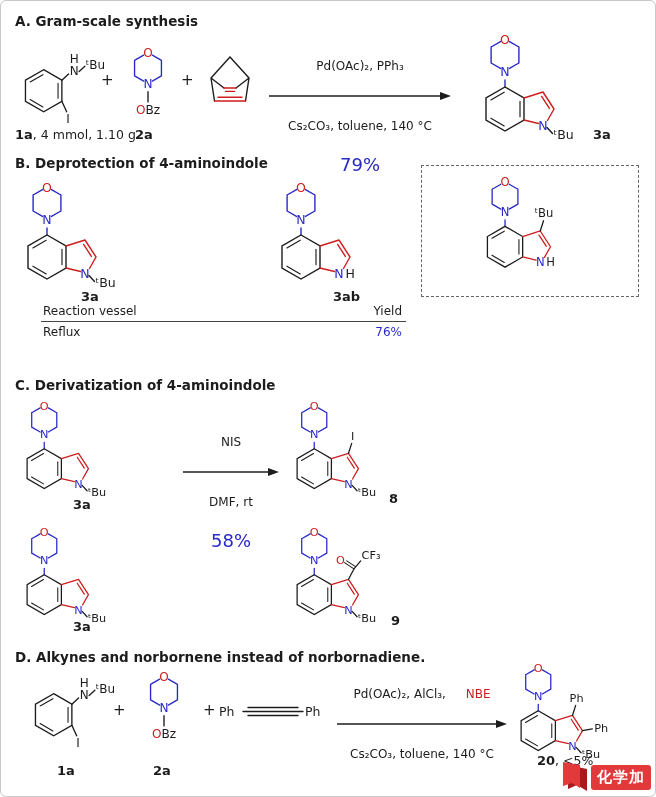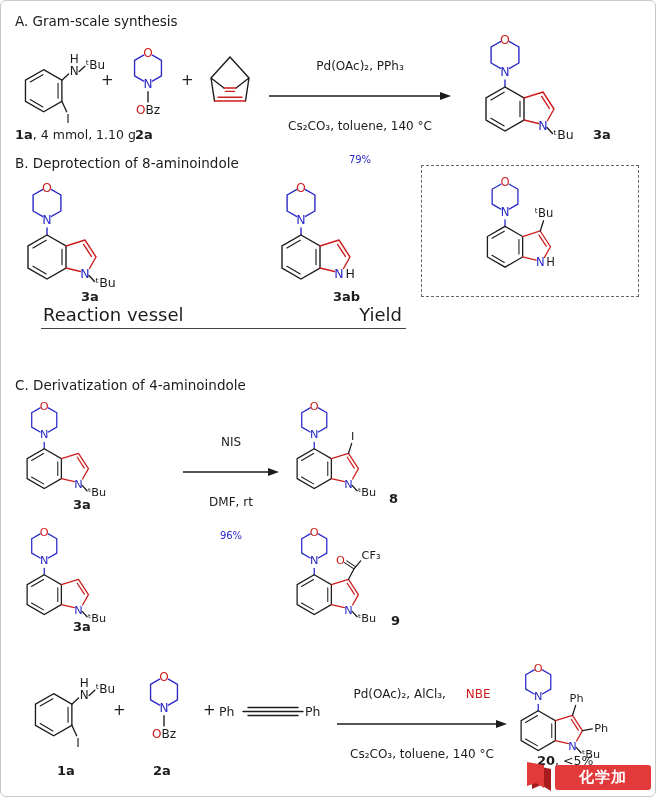--- a/index.html
+++ b/index.html
@@ -2,46 +2,46 @@
 <html style="--ink: #1c1c1c; --red: #cf1d1d; --blue: #2929c8; --watermark: #e2393b; --border: #c8c8c8;"><head>
 <meta charset="utf-8">
 <style>
   :root{
     --ink:#1c1c1c; --red:#cf1d1d; --blue:#2929c8; --watermark:#e2393b; --border:#c8c8c8;
   }
   body{margin:0;background:#fff;}
   #canvas{position:relative;width:654px;height:795px;border:1px solid var(--border);
     border-radius:6px;background:#fff;color:var(--ink);
     font-family:"DejaVu Sans","Liberation Sans",sans-serif;overflow:hidden;}
-  .sec-title{position:absolute;font-weight:400;font-size:13.5px;white-space:nowrap;}
+  .sec-title{position:absolute;font-weight:700;font-size:13.5px;white-space:nowrap;}
   .plus{position:absolute;font-size:15px;}
   .lbl{position:absolute;font-size:12.5px;white-space:nowrap;}
   .lbl b{font-size:13px;}
   .rxn{position:absolute;display:flex;flex-direction:column;align-items:center;gap:18px;}
   .cond{font-size:12px;white-space:nowrap;text-align:center;}
   .cond .red{color:var(--red);margin-left:16px;}
-  .yield{color:var(--blue);font-size:10px;margin-top:3px;}
+  .yield{color:var(--blue);font-size:18px;margin-top:3px;}
   .arr line{stroke:var(--ink);stroke-width:1.3px;}
   .arr polygon{fill:var(--ink);}
   svg.struct{position:absolute;overflow:visible;}
   .s-bk{stroke:var(--ink);stroke-width:1.4px;fill:none;stroke-linecap:round;}
   .s-rd{stroke:var(--red);stroke-width:1.4px;fill:none;stroke-linecap:round;}
   .s-bl{stroke:var(--blue);stroke-width:1.4px;fill:none;stroke-linecap:round;}
   .thin{stroke-width:1.15px;}
   #canvas svg text{font-family:"DejaVu Sans",sans-serif;font-size:12.5px;}
   .f-bk{fill:var(--ink);} .f-rd{fill:var(--red);} .f-bl{fill:var(--blue);}
   .dashed-box{position:absolute;border:1.4px dashed #666;}
-  .tbl{position:absolute;font-size:18px;}
+  .tbl{position:absolute;font-size:12px;}
   .tr{display:flex;justify-content:space-between;padding:3px 4px 3px 2px;}
   .tr.th{border-bottom:1.2px solid #444;}
   .c2{width:56px;text-align:right;}
   .yv{color:var(--blue);}
   .wm{position:absolute;right:4px;bottom:4px;display:flex;align-items:center;gap:3px;}
   .wm-box{background:var(--watermark);color:#fff;font-weight:700;font-size:15px;line-height:1;
-    padding:5px 24px;border-radius:3px;letter-spacing:1px;white-space:nowrap;}
+    padding:5px 6px;border-radius:3px;letter-spacing:1px;white-space:nowrap;}
   .defs-svg{position:absolute;width:0;height:0;}
 </style>
 </head>
 <body>
 
 <div id="canvas">
 
   <svg class="defs-svg" aria-hidden="true">
     <defs>
       <g id="g-morpholine">
@@ -107,21 +107,21 @@
   </div>
 
   <svg class="struct" style="left:476px;top:22px" width="112" height="124" viewBox="0 0 112 124">
     <use href="#g-indole-3a"></use>
   </svg>
 
   <div class="lbl" style="left:14px;top:126px"><b>1a</b><span>, 4 mmol, 1.10 g</span></div>
   <div class="lbl" style="left:134px;top:126px"><b>2a</b></div>
   <div class="lbl" style="left:592px;top:126px"><b>3a</b></div>
 
-  <div class="sec-title" style="left:14px;top:154px">B. Deprotection of 8-aminoindole</div>
+  <div class="sec-title" style="left:14px;top:154px">B. Deprotection of 4-aminoindole</div>
 
   <svg class="struct" style="left:18px;top:170px" width="112" height="124" viewBox="0 0 112 124">
     <use href="#g-indole-3a"></use>
   </svg>
   <div class="lbl" style="left:80px;top:288px"><b>3a</b></div>
 
 
   <svg class="struct" style="left:272px;top:170px" width="112" height="124" viewBox="0 0 112 124">
     <use href="#g-indole-core"></use>
     <text class="f-bk" x="72.5" y="107">H</text>
@@ -134,37 +134,41 @@
     <text class="f-bk" x="72.5" y="107">H</text>
     <path class="s-bk" d="M66 69 L69.5 58"></path>
     <text class="f-bk" x="70" y="54" text-anchor="middle">ᵗBu</text>
   </svg>
 
   <div class="tbl" style="left:40px;top:300px;width:365px">
     <div class="tr th">
       <span>Reaction vessel</span>
       <span class="c2">Yield</span>
     </div>
+    <div class="tr">
+      <span>Reflux</span>
+      <span class="c2 yv">76%</span>
+    </div>
   </div>
 
   <div class="sec-title" style="left:14px;top:376px">C. Derivatization of 4-aminoindole</div>
 
   <svg class="struct" style="left:18px;top:390px" width="101" height="112" viewBox="0 0 112 124">
     <use href="#g-indole-3a"></use>
   </svg>
   <div class="lbl" style="left:72px;top:496px"><b>3a</b></div>
 
   <div class="rxn" style="left:182px;top:434px;width:96px">
     <div class="cond">NIS</div>
     <svg class="arr" width="96" height="10">
       <line x1="0" y1="5" x2="87" y2="5"></line>
         <polygon points="85,1 96,5 85,9"></polygon>
     </svg>
     <div class="cond">DMF, rt</div>
-    <div class="yield">96%</div>
+    <div class="yield">58%</div>
   </div>
 
   <svg class="struct" style="left:288px;top:390px" width="101" height="112" viewBox="0 0 112 124">
     <use href="#g-indole-3a"></use>
     <path class="s-bk" d="M66 69 L69.5 58"></path>
     <text class="f-bk" x="70.5" y="54" text-anchor="middle">I</text>
   </svg>
   <div class="lbl" style="left:388px;top:490px"><b>8</b></div>
 
   <svg class="struct" style="left:18px;top:516px" width="101" height="112" viewBox="0 0 112 124">
@@ -175,20 +179,21 @@
 
   <svg class="struct" style="left:288px;top:516px" width="101" height="112" viewBox="0 0 112 124">
     <use href="#g-indole-3a"></use>
     <path class="s-bk" d="M66 69 L72 57.5 M72 57.5 L79.5 48.5"></path>
     <path class="s-bk thin" d="M72 57.5 L61.5 50.5 M73.7 55 L64 48.5"></path>
     <text class="f-rd" x="57" y="52.5" text-anchor="middle">O</text>
     <text class="f-bk" x="80.5" y="47">CF₃</text>
   </svg>
   <div class="lbl" style="left:390px;top:612px"><b>9</b></div>
 
+  <div class="sec-title" style="left:14px;top:648px">D. Alkynes and norbornene instead of norbornadiene.</div>
 
   <svg class="struct" style="left:22px;top:660px" width="92" height="96" viewBox="0 0 96 100">
     <use href="#g-aniline"></use>
   </svg>
   <div class="plus" style="left:112px;top:700px">+</div>
   <svg class="struct" style="left:134px;top:664px" width="58" height="89" viewBox="0 0 60 92">
     <use href="#g-obz"></use>
   </svg>
   <div class="plus" style="left:202px;top:700px">+</div>
 

